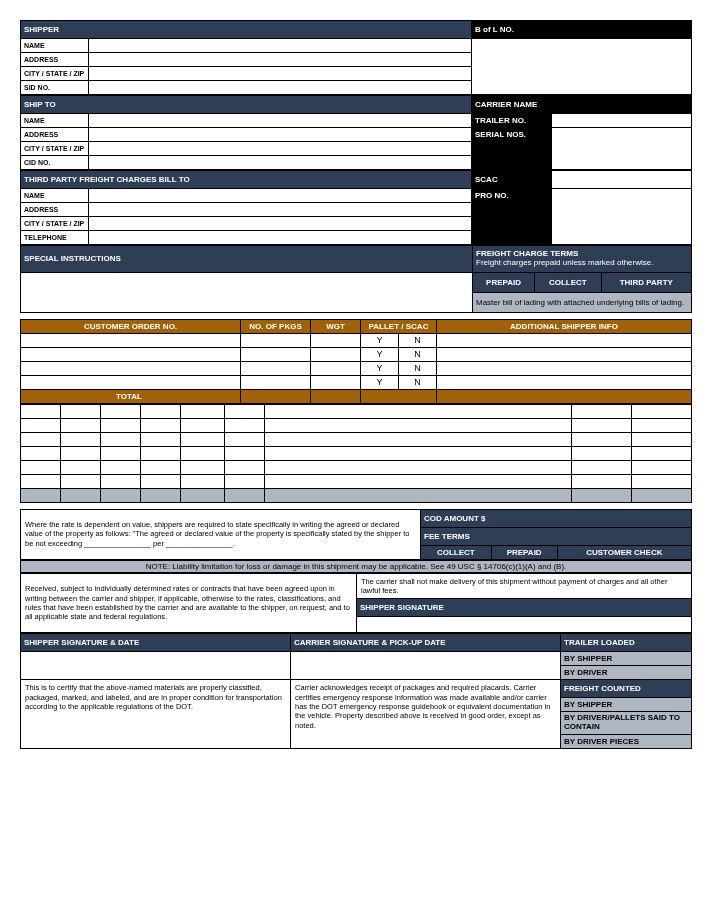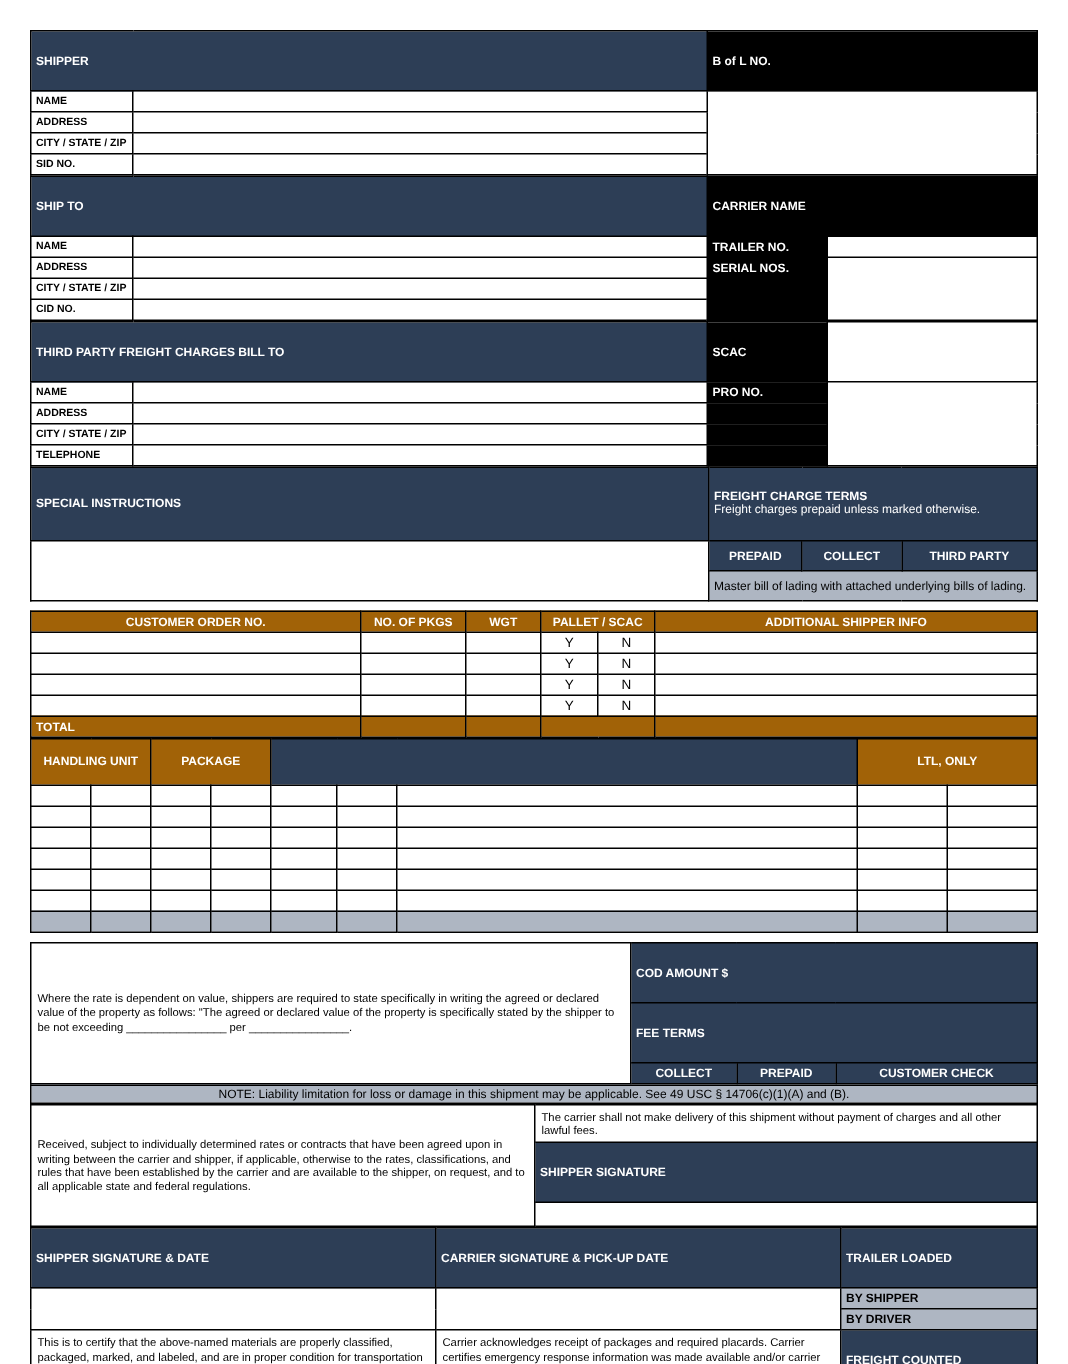--- a/index.html
+++ b/index.html
@@ -1,21 +1,21 @@
 <!DOCTYPE html>
 <html><head>
 <meta charset="utf-8">
 <style>
   * { box-sizing: border-box; margin: 0; padding: 0; }
   body { font-family: Arial, Helvetica, sans-serif; background: #fff; padding: 20px; font-size: 9px; color: #000; }
   .page { width: 672px; margin: 0 auto; }
   h1 { font-size: 20px; font-weight: bold; color: #808080; letter-spacing: 0.5px; margin-bottom: 6px; }
   table { border-collapse: collapse; width: 100%; }
   td, th { border: 1px solid #000; padding: 1px 3px; vertical-align: middle; }
-  .hdr { background: #2d3e56; color: #fff; font-weight: bold; font-size: 8px; padding: 15px 3px; }
+  .hdr { background: #2d3e56; color: #fff; font-weight: bold; font-size: 8px; padding: 4px 3px; }
   .hdrc { background: #a16207; color: #fff; font-weight: bold; font-size: 8px; text-align: center; padding: 2px 3px; }
   .subhdr { background: #aeb6c2; font-weight: bold; font-size: 8px; padding: 2px 3px; }
   .subhdrc { background: #aeb6c2; font-weight: bold; font-size: 8px; text-align: center; padding: 2px 3px; }
   .label { font-weight: bold; font-size: 7px; padding: 2px 3px; width: 68px; }
   .fld { background: #fff; height: 14px; }
   .blk { background: #000; }
   .blkw { background: #000; color: #fff; font-weight: bold; font-size: 8px; padding: 2px 3px; }
   .small { font-size: 7.5px; line-height: 1.25; padding: 3px 4px; }
   .note { font-size: 8px; font-weight: normal; text-align: center; padding: 1px; }
   .fbtn { background: #2d3e56; color: #fff; font-weight: bold; font-size: 8px; text-align: center; padding: 2px; }
@@ -199,21 +199,21 @@
         </tr>
 <tr class="row">
           <td></td>
           <td></td>
           <td></td>
           <td style="text-align:center">Y</td>
           <td style="text-align:center">N</td>
           <td></td>
         </tr>
 <tr class="row">
-          <td class="hdrc" style="text-align:left;padding-right:6px">TOTAL</td>
+          <td class="hdrc" style="text-align:center;padding-right:6px">TOTAL</td>
           <td class="hdrc"></td>
           <td class="hdrc"></td>
           <td class="hdrc" colspan="2"></td>
           <td class="hdrc"></td>
         </tr>
 </tbody>
     </table>
 
 <table>
 <colgroup>
@@ -221,26 +221,20 @@
         <col style="width:40px">
         <col style="width:40px">
         <col style="width:40px">
         <col style="width:44px">
         <col style="width:40px">
         <col>
         <col style="width:60px">
         <col style="width:60px">
       </colgroup>
 <tbody>
-        <tr>
-  <td class="hdrc" colspan="2">HANDLING UNIT</td>
-  <td class="hdrc" colspan="2">PACKAGE</td>
-  <td class="hdr" colspan="3"></td>
-  <td class="hdrc" colspan="2">LTL, ONLY</td>
-</tr>
 <tr class="row">
           <td></td>
           <td></td>
           <td></td>
           <td></td>
           <td></td>
           <td></td>
           <td></td>
           <td></td>
           <td></td>

